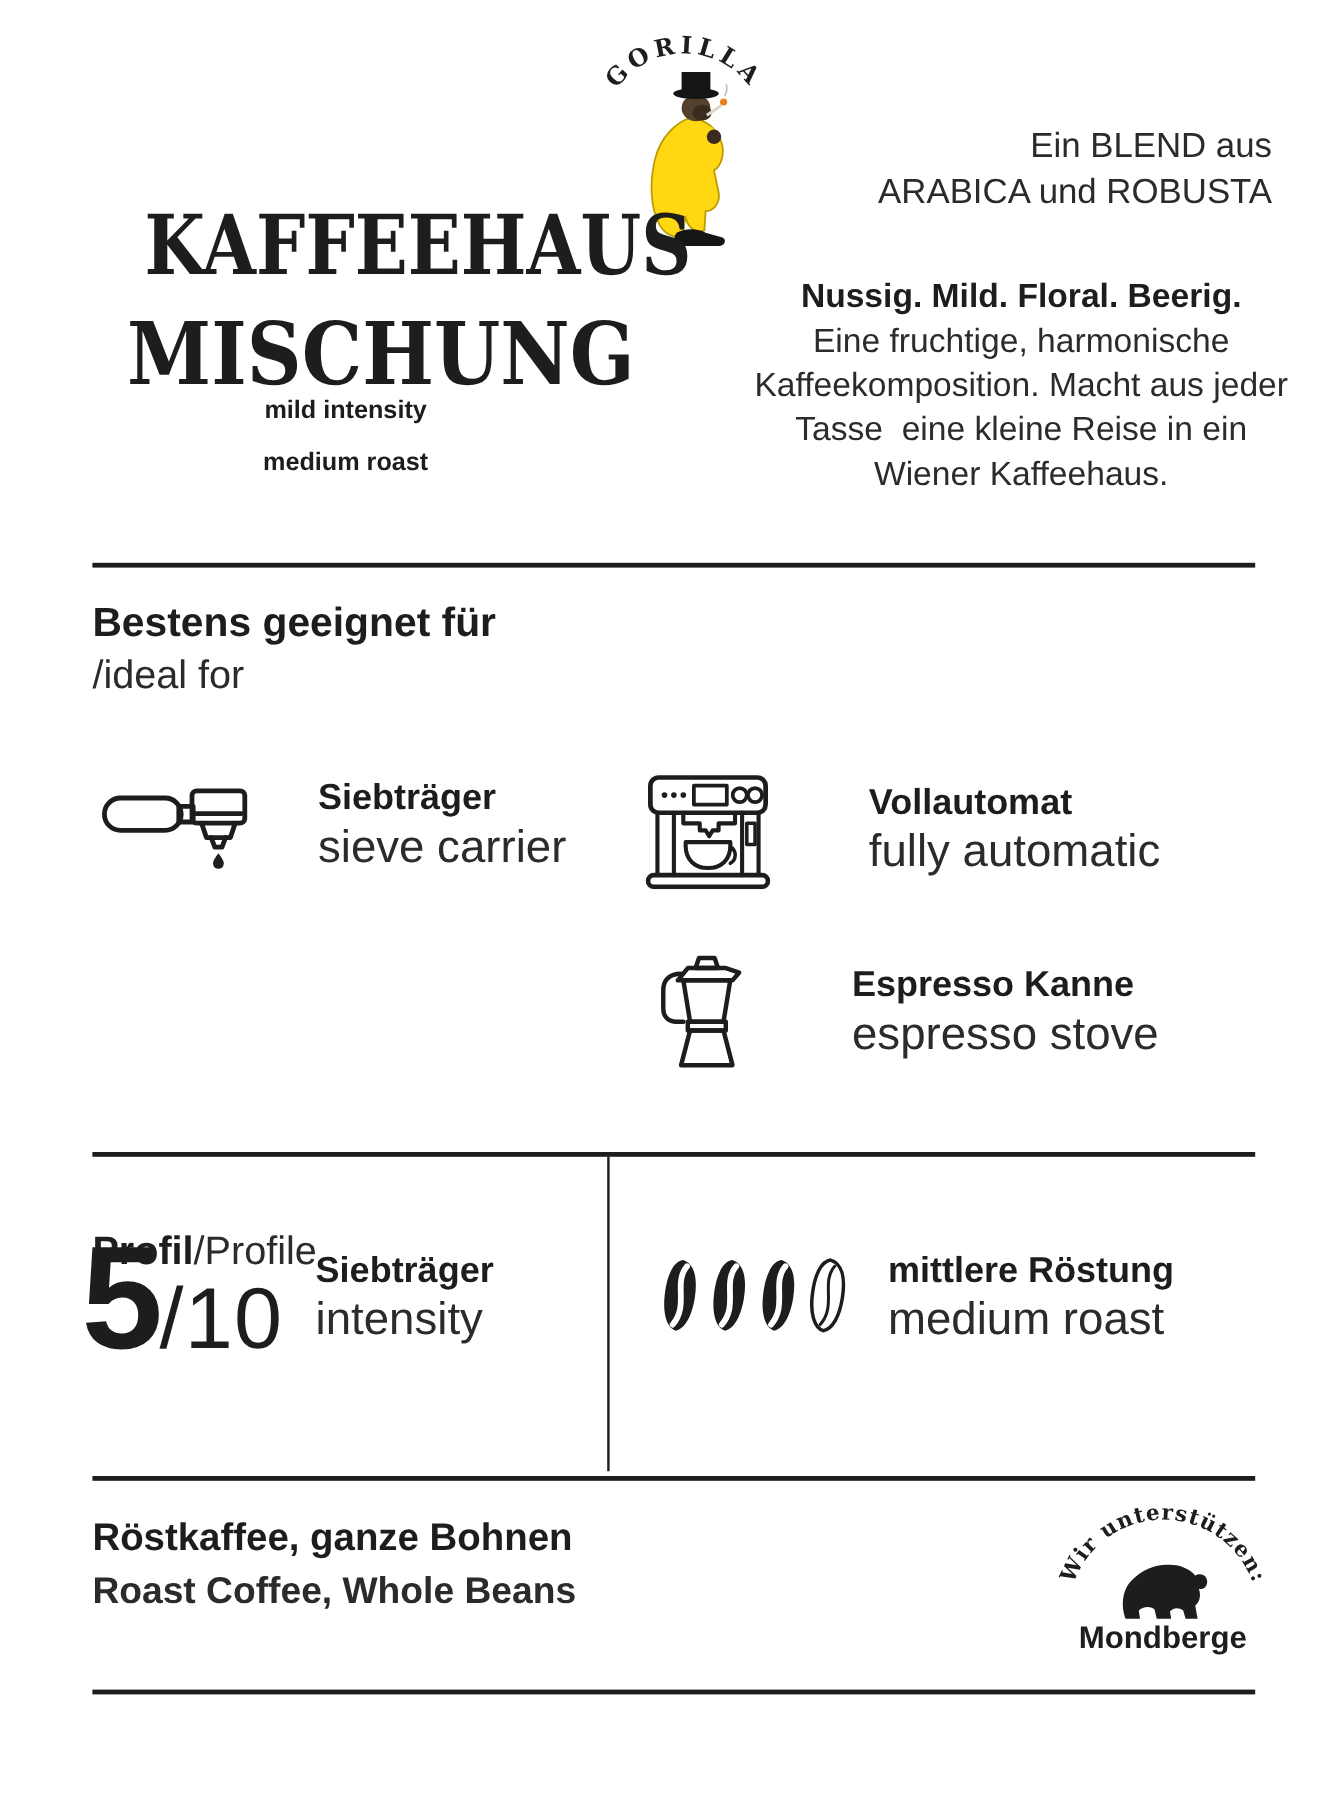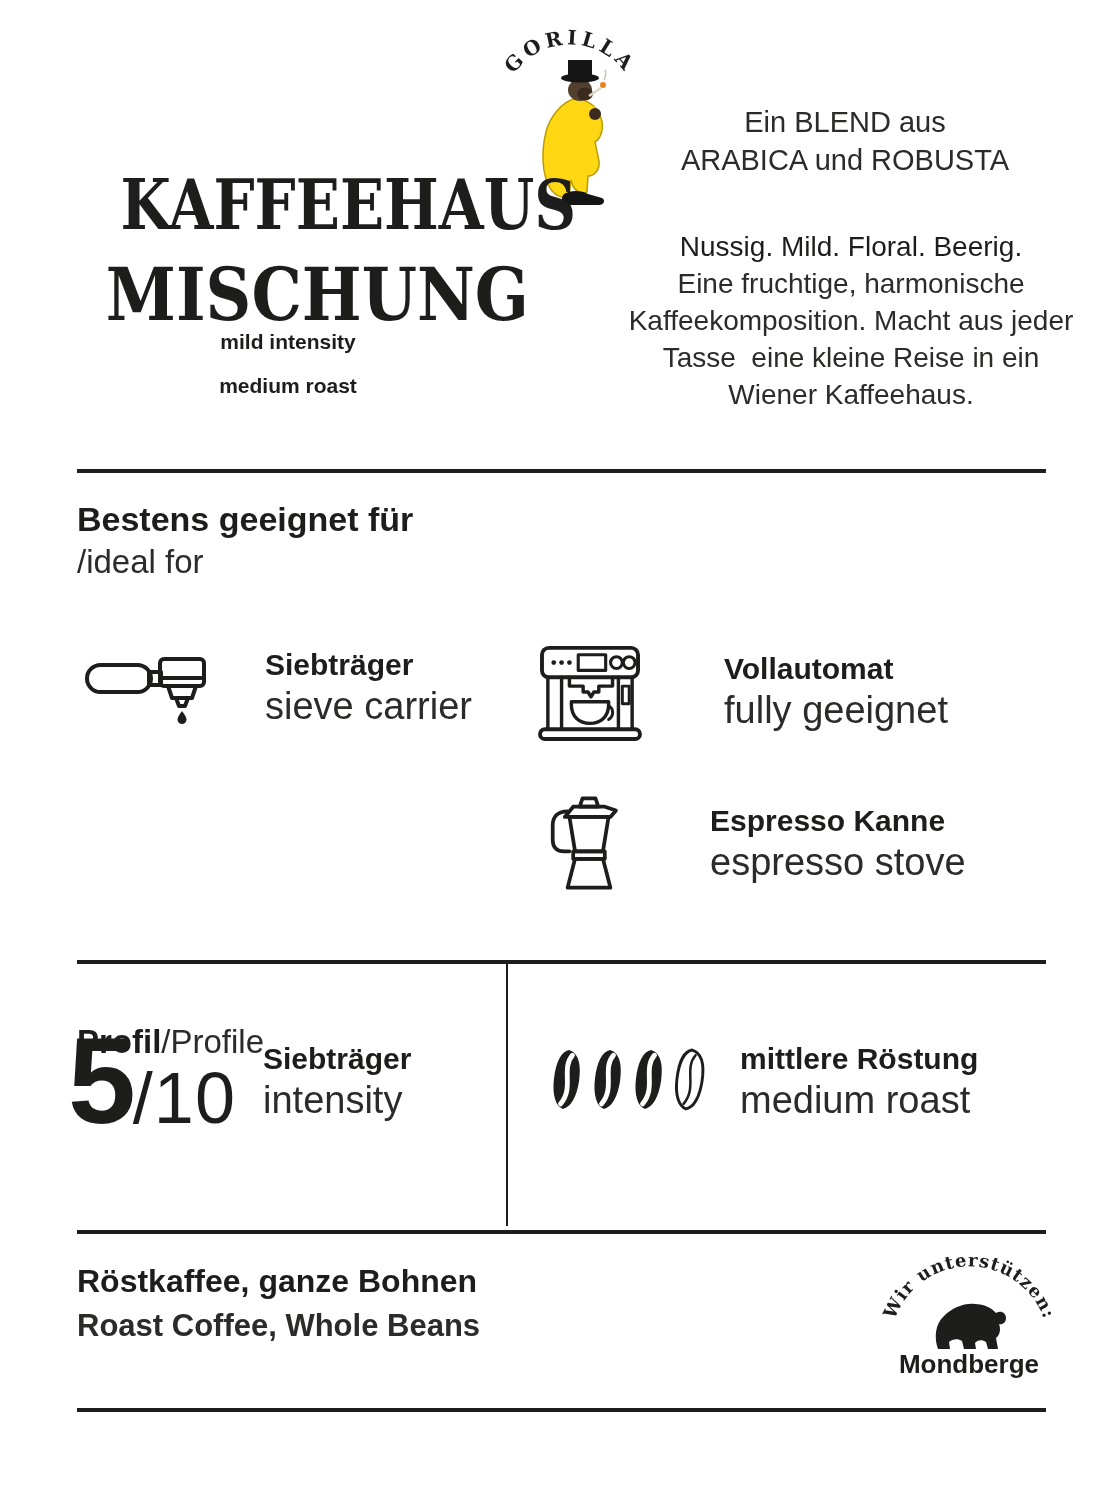--- a/index.html
+++ b/index.html
@@ -13,21 +13,21 @@
   .title-line1, .title-line2 { font-family:"DejaVu Serif", serif; font-weight:700; line-height:1.0; white-space:nowrap; }
   .title-line1 { font-size:69px; }
   .title-line2 { font-size:72px; margin-top:20px; }
   .title-line1 > span { display:inline-block; transform:scaleX(.84); transform-origin:center; }
   .title-line2 > span { display:inline-block; transform:scaleX(.88); transform-origin:center; }
 
   .subtitle { font-size:21px; font-weight:700; line-height:44px; }
 
   .blend { font-size:29px; font-weight:300; line-height:38px; color:#2b2b29; }
   .desc  { font-size:28px; line-height:37px; color:#2b2b29; }
-  .desc .d-bold { font-weight:400; color:#1d1d1b; }
+  .desc .d-bold { font-weight:700; color:#1d1d1b; }
   .desc div { white-space:pre; }
 
   .rule { position:absolute; background:#1d1d1b; height:4px; }
   .vrule { position:absolute; background:#1d1d1b; width:2px; }
 
   .h-de { font-size:34px; font-weight:700; line-height:44px; white-space:nowrap; }
   .h-en { font-size:33px; font-weight:300; line-height:42px; color:#2b2b29; white-space:nowrap; }
 
   .lbl-de { font-size:30px; font-weight:700; line-height:42px; white-space:nowrap; }
   .lbl-en { font-size:38px; font-weight:300; line-height:40px; color:#2b2b29; white-space:nowrap; }
@@ -84,21 +84,21 @@
   <div class="abs center" style="left:77px; top:170px; width:422px;">
     <div class="title-line1"><span>KAFFEEHAUS</span></div>
     <div class="title-line2"><span>MISCHUNG</span></div>
   </div>
 
   <div class="abs center subtitle" style="left:77px; top:320px; width:422px;">
     <div>mild intensity</div>
     <div>medium roast</div>
   </div>
 
-  <div class="abs center blend" style="left:630px; top:103px; width:430px;">
+  <div class="abs center blend" style="left:630px; top:103px; width:430px;text-align:right;">
     <div>Ein BLEND aus</div>
     <div>ARABICA und ROBUSTA</div>
   </div>
 
   <div class="abs center desc" style="left:598px; top:228px; width:506px;">
     <div class="d-bold">Nussig. Mild. Floral. Beerig.</div>
     <div>Eine fruchtige, harmonische</div>
     <div>Kaffeekomposition. Macht aus jeder</div>
     <div>Tasse  eine kleine Reise in ein</div>
     <div>Wiener Kaffeehaus.</div>
@@ -148,21 +148,21 @@
       </g>
       <g fill="#1d1d1b">
         <circle cx="16" cy="20" r="2.4"></circle>
           <circle cx="24" cy="20" r="2.4"></circle>
           <circle cx="32" cy="20" r="2.4"></circle>
       </g>
     </svg>
   </div>
   <div class="abs" style="left:710px; top:648px;margin-left:14px;">
     <div class="lbl-de">Vollautomat</div>
-    <div class="lbl-en">fully geeignet</div>
+    <div class="lbl-en">fully automatic</div>
   </div>
 
   <div class="abs" style="left:549px; top:795px;">
     <svg viewBox="0 0 86 102" width="80" height="96">
       <g class="icon-stroke" stroke-width="4">
         <path d="M36 3 h14 l3 9 h-20 Z"></path>
         <path d="M26 12 L60 12 L72 16 L66 23 L17 23 Z"></path>
         <path d="M20 17 C8 17 4 24 4 32 L4 48 C4 56 9 60 16 60 L22 60"></path>
         <path d="M22 23 L64 23 L58 60 L28 60 Z"></path>
         <path d="M26 60 h34 v8 h-34 Z"></path>

